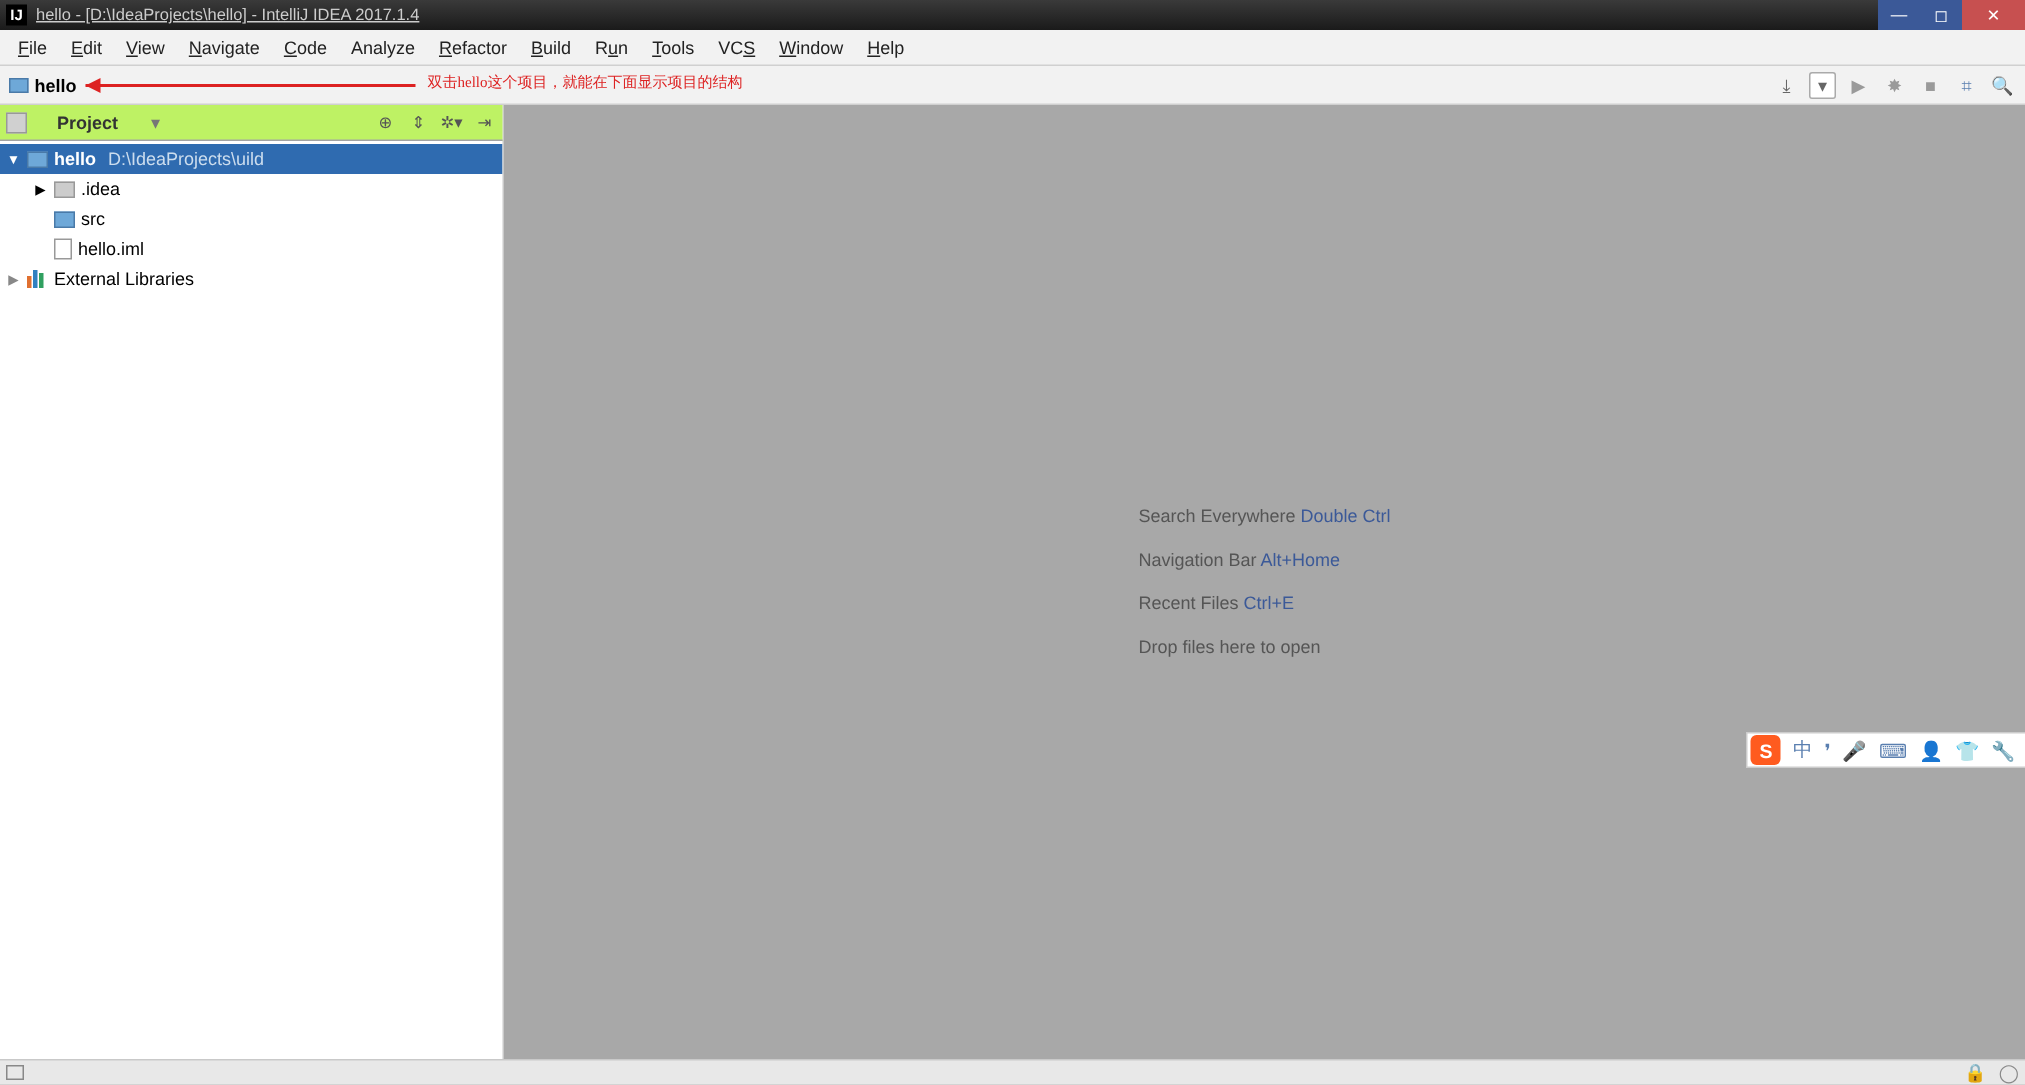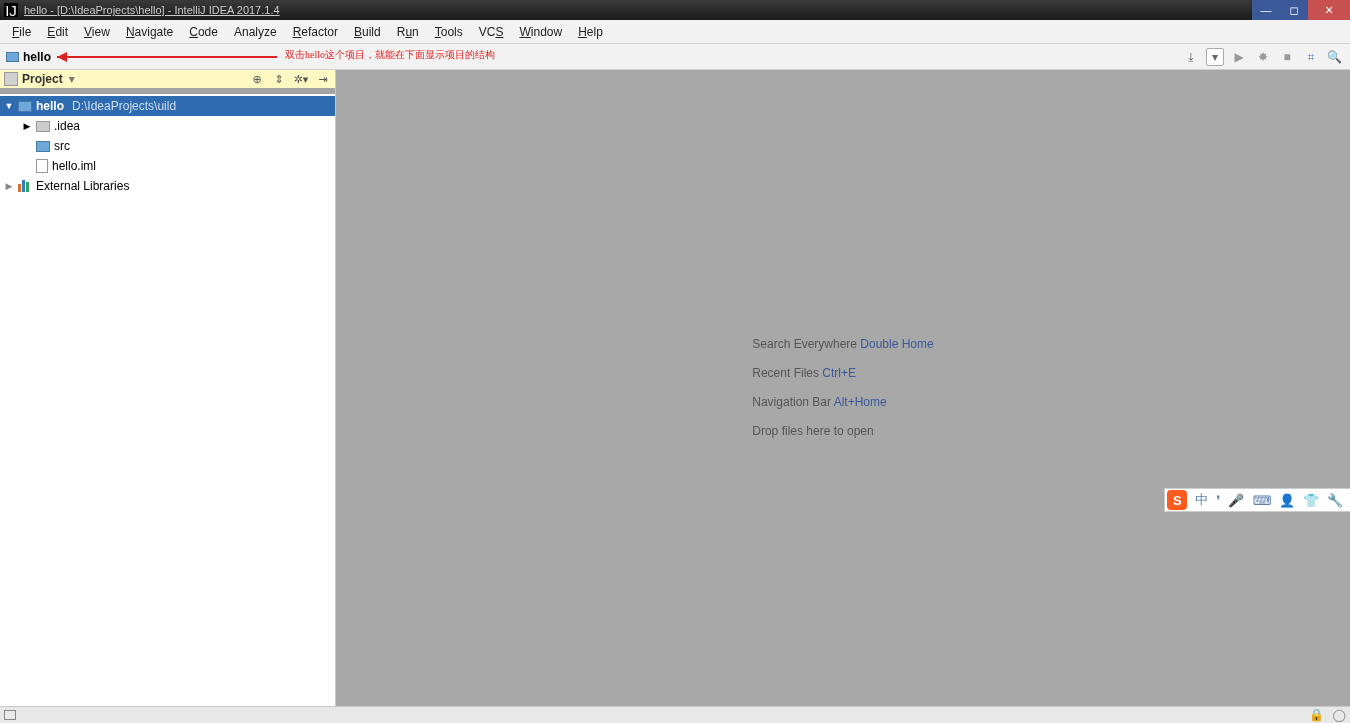--- a/index.html
+++ b/index.html
@@ -1,20 +1,20 @@
 <!DOCTYPE html>
 <html><head>
 <meta charset="utf-8">
 <style>
 * { margin: 0; padding: 0; box-sizing: border-box; font-family: "Segoe UI", Tahoma, sans-serif; font-size: 12px; }
 body { width: 1350px; height: 723px; background: #f0f0f0; overflow: hidden; display: flex; flex-direction: column; }
 
 
 .title-bar { height: 20px; background: linear-gradient(#3a3a3a, #1a1a1a); display: flex; align-items: center; color: #ccc; padding-left: 4px; }
-.title-bar .app-icon { width: 14px; height: 14px; background: #000; display: inline-flex; align-items: center; justify-content: center; color: #fff; font-size: 15px; font-weight: normal; margin-right: 6px; }
+.title-bar .app-icon { width: 14px; height: 14px; background: #000; display: inline-flex; align-items: center; justify-content: center; color: #fff; font-size: 10px; font-weight: bold; margin-right: 6px; }
 .title-bar .title-text { flex: 1; font-size: 11px; text-decoration: underline; }
 .win-controls { display: flex; }
 .win-btn { width: 28px; height: 20px; display: flex; align-items: center; justify-content: center; color: #fff; font-size: 11px; }
 .win-btn.min { background: #3b5998; }
 .win-btn.max { background: #3b5998; }
 .win-btn.close { background: #c75050; width: 42px; }
 
 
 .menu-bar { height: 24px; background: #f2f2f2; display: flex; align-items: center; padding: 0 4px; border-bottom: 1px solid #d0d0d0; }
 .menu-item { padding: 3px 8px; color: #222; cursor: default; }
@@ -27,21 +27,21 @@
 .nav-bar .annotation { position: absolute; left: 285px; top: 4px; color: #d22; font-size: 10px; font-family: "SimSun","Songti SC",serif; }
 .nav-bar .arrow-line { position: absolute; left: 57px; top: 12px; width: 220px; height: 2px; background: #d22; }
 .nav-bar .arrow-head { position: absolute; left: 57px; top: 8px; width: 0; height: 0; border-top: 5px solid transparent; border-bottom: 5px solid transparent; border-right: 10px solid #d22; }
 .nav-bar .right-tools { margin-left: auto; display: flex; gap: 6px; align-items: center; }
 .tb-btn { width: 18px; height: 18px; display: flex; align-items: center; justify-content: center; color: #666; border: 1px solid transparent; }
 .tb-btn.boxed { border: 1px solid #aaa; border-radius: 2px; background: #fff; }
 
 
 .content-row { flex: 1; display: flex; min-height: 0; }
 .sidebar { width: 336px; background: #fff; display: flex; flex-direction: column; border-right: 1px solid #c9c9c9; }
-.sidebar-header { height: 24px; background: #fef9c3; display: flex; align-items: center; padding: 0 4px; border-bottom: 6px solid #a3a3a3; gap: 4px; }
+.sidebar-header { height: 24px; background: #bef264; display: flex; align-items: center; padding: 0 4px; border-bottom: 1px solid #a3a3a3; gap: 20px; }
 .sidebar-header .sh-icon { width: 14px; height: 14px; background: #d0d0d0; border: 1px solid #999; }
 .sidebar-header .sh-label { font-weight: bold; color: #333; }
 .sidebar-header .sh-dd { color: #777; margin-left: 2px; }
 .sidebar-header .sh-right { margin-left: auto; display: flex; gap: 6px; }
 .sh-tool { width: 16px; height: 16px; display: flex; align-items: center; justify-content: center; color: #555; font-size: 11px; }
 
 
 .tree { flex: 1; overflow: auto; padding-top: 2px; }
 .tree-row { height: 20px; display: flex; align-items: center; padding-left: 4px; gap: 4px; color: #000; }
 .tree-row.selected { background: #2f6bb0; color: #fff; }
@@ -165,29 +165,29 @@
           </div>
         <span>External Libraries</span>
       </div>
     </div>
   </div>
 
   <div class="editor">
     <div class="hints">
       <div class="row">
         <span>Search Everywhere</span>
-        <span class="sc">Double Home</span>
+        <span class="sc">Double Ctrl</span>
+      </div>
+      <div class="row">
+        <span>Navigation Bar</span>
+        <span class="sc">Alt+Home</span>
       </div>
       <div class="row">
         <span>Recent Files</span>
         <span class="sc">Ctrl+E</span>
-      </div>
-      <div class="row">
-        <span>Navigation Bar</span>
-        <span class="sc">Alt+Home</span>
       </div>
       <div class="row">
         <span>Drop files here to open</span>
       </div>
     </div>
 
     <div class="ime-bar">
       <div class="ime-logo">S</div>
       <div class="ime-ic">中</div>
       <div class="ime-ic">❜</div>

